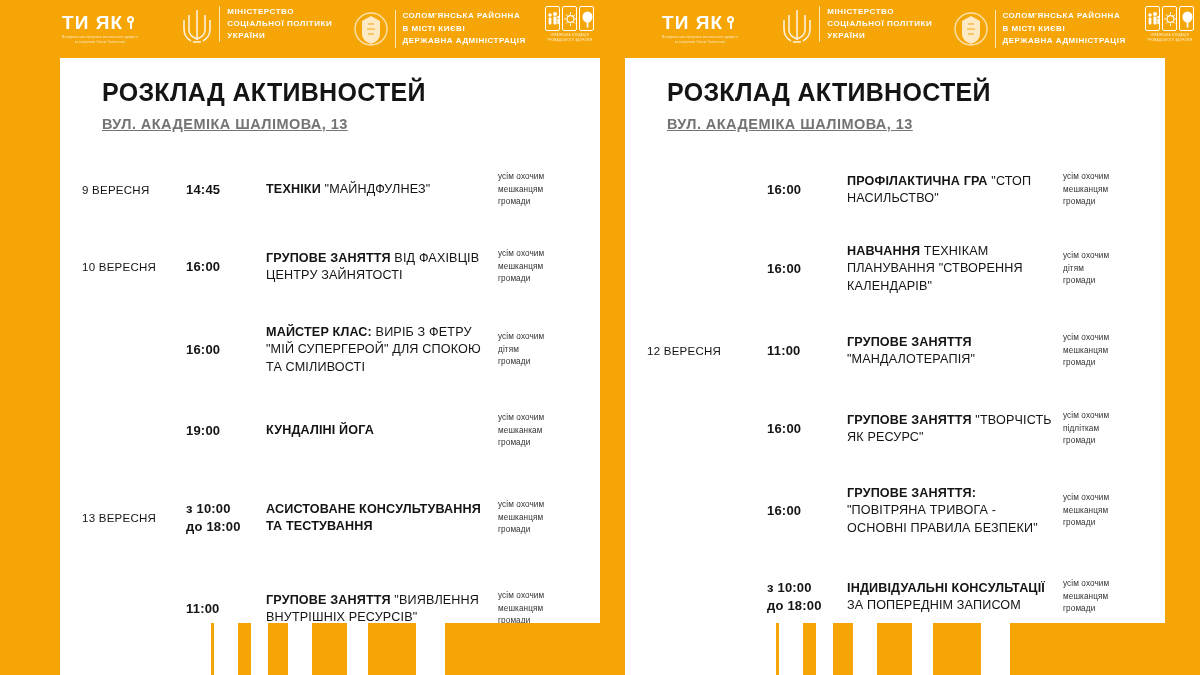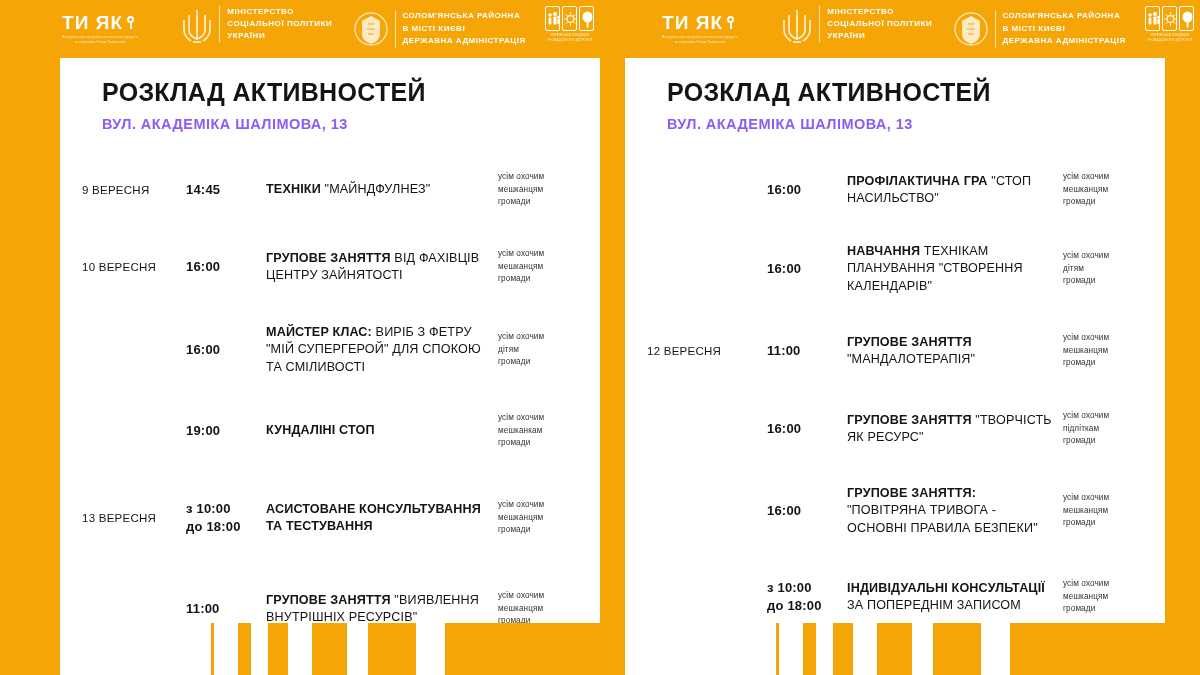--- a/index.html
+++ b/index.html
@@ -181,22 +181,23 @@
     color: #141414;
     white-space: nowrap;
   }
   .panel-subtitle {
     position: absolute;
     left: 42px;
     top: 58px;
     font-size: 14.5px;
     font-weight: bold;
     letter-spacing: .45px;
-    color: #8b5cf6;
+    color: #737373;
     white-space: nowrap;
+    text-decoration: underline;
   }
 
   .rows {
     position: absolute;
     left: 0;
     top: 96px;
     width: 540px;
   }
 
   .row {
@@ -486,21 +487,21 @@
           <div class="col-activity"><b>МАЙСТЕР КЛАС:</b><span> ВИРІБ З ФЕТРУ "МІЙ СУПЕРГЕРОЙ" ДЛЯ СПОКОЮ ТА СМІЛИВОСТІ</span></div>
           <div class="col-aud">
             <div>усім охочим</div>
             <div>дітям</div>
             <div>громади</div>
           </div>
         </div>
         <div class="row" style="height: 78px;">
           <div class="col-date"></div>
           <div class="col-time">19:00</div>
-          <div class="col-activity"><b>КУНДАЛІНІ СТОП</b></div>
+          <div class="col-activity"><b>КУНДАЛІНІ ЙОГА</b></div>
           <div class="col-aud">
             <div>усім охочим</div>
             <div>мешканкам</div>
             <div>громади</div>
           </div>
         </div>
         <div class="row" style="height: 96px;">
           <div class="col-date">13 ВЕРЕСНЯ</div>
           <div class="col-time">з 10:00<br>до 18:00</div>
           <div class="col-activity"><b>АСИСТОВАНЕ КОНСУЛЬТУВАННЯ ТА ТЕСТУВАННЯ</b></div>

